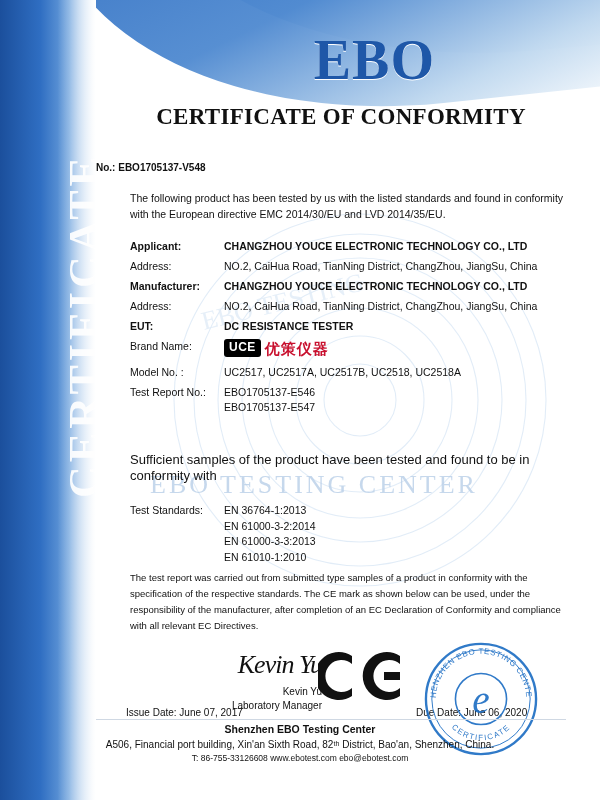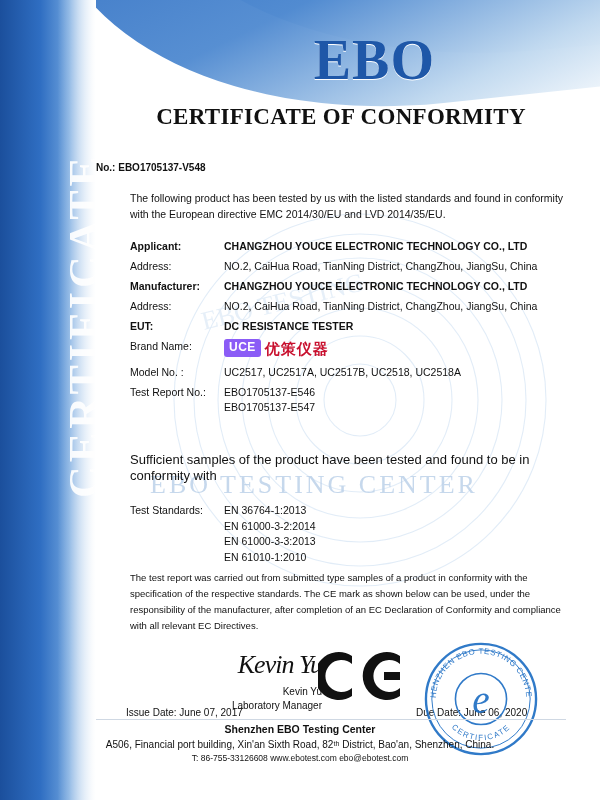--- a/index.html
+++ b/index.html
@@ -187,21 +187,21 @@
     color: #111;
   }
   .val.bold { font-weight: 700; }
 
   .brand-logo {
     display: inline-block;
     white-space: nowrap;
   }
   .uce-badge {
     display: inline-block;
-    background: #8b5cf6;
+    background: #000000;
     color: #ffffff;
     font-weight: 700;
     font-size: 12px;
     padding: 1px 5px 2px 5px;
     border-radius: 3px;
     letter-spacing: 0.5px;
     vertical-align: middle;
     font-family: "Liberation Sans", sans-serif;
   }
   .uce-cn {

